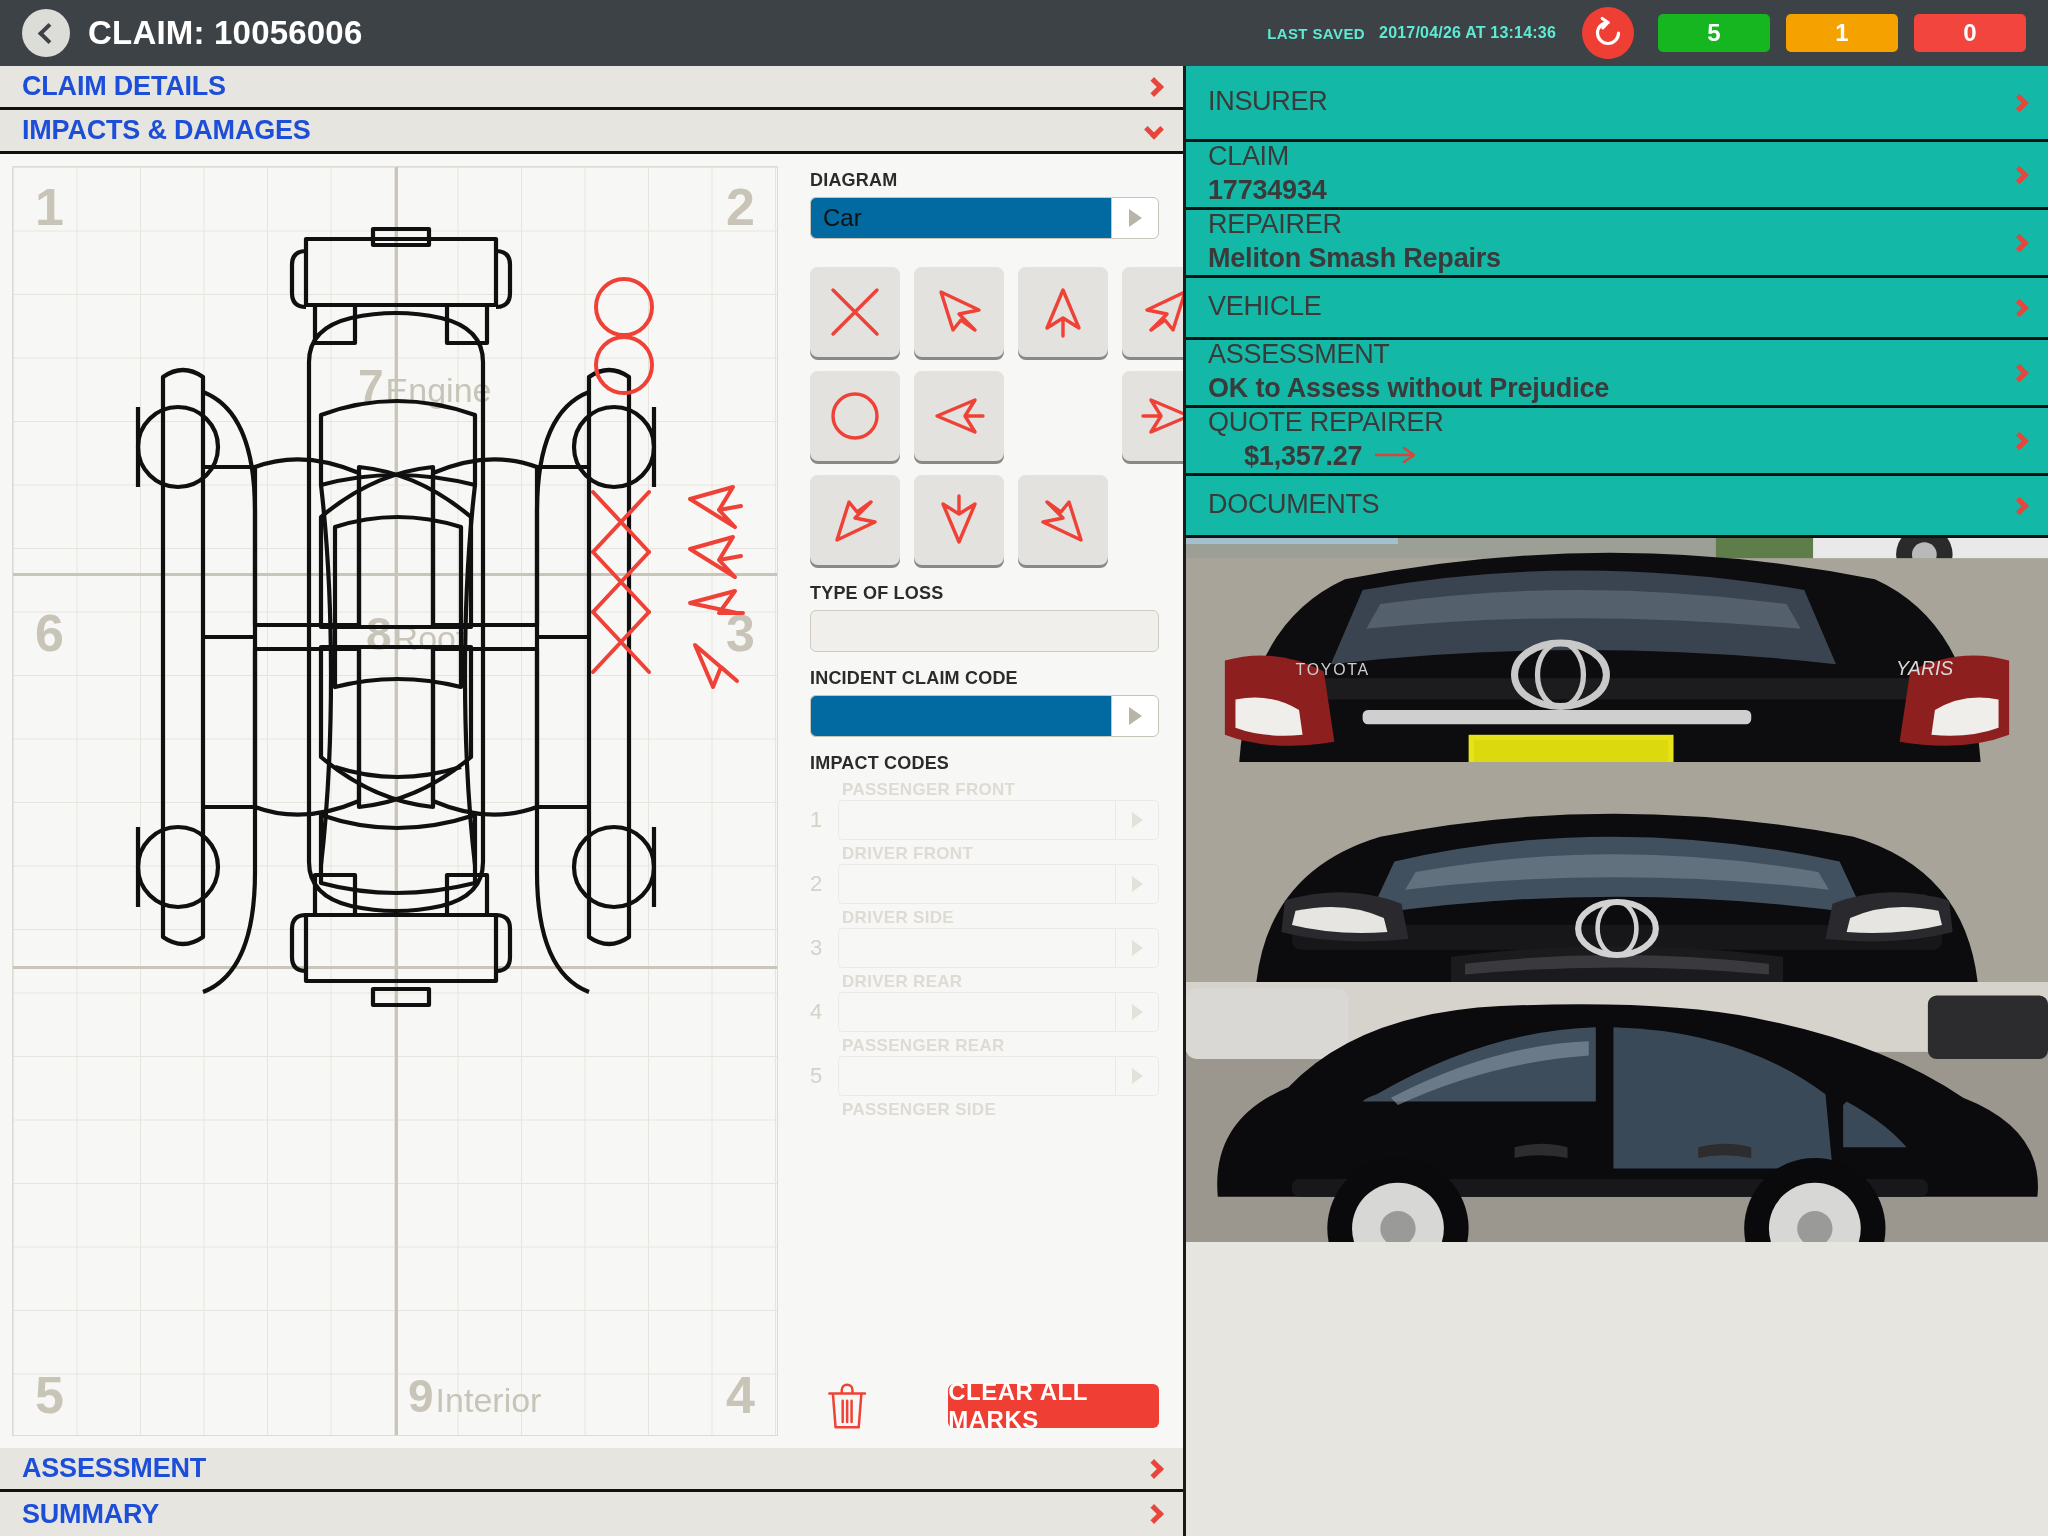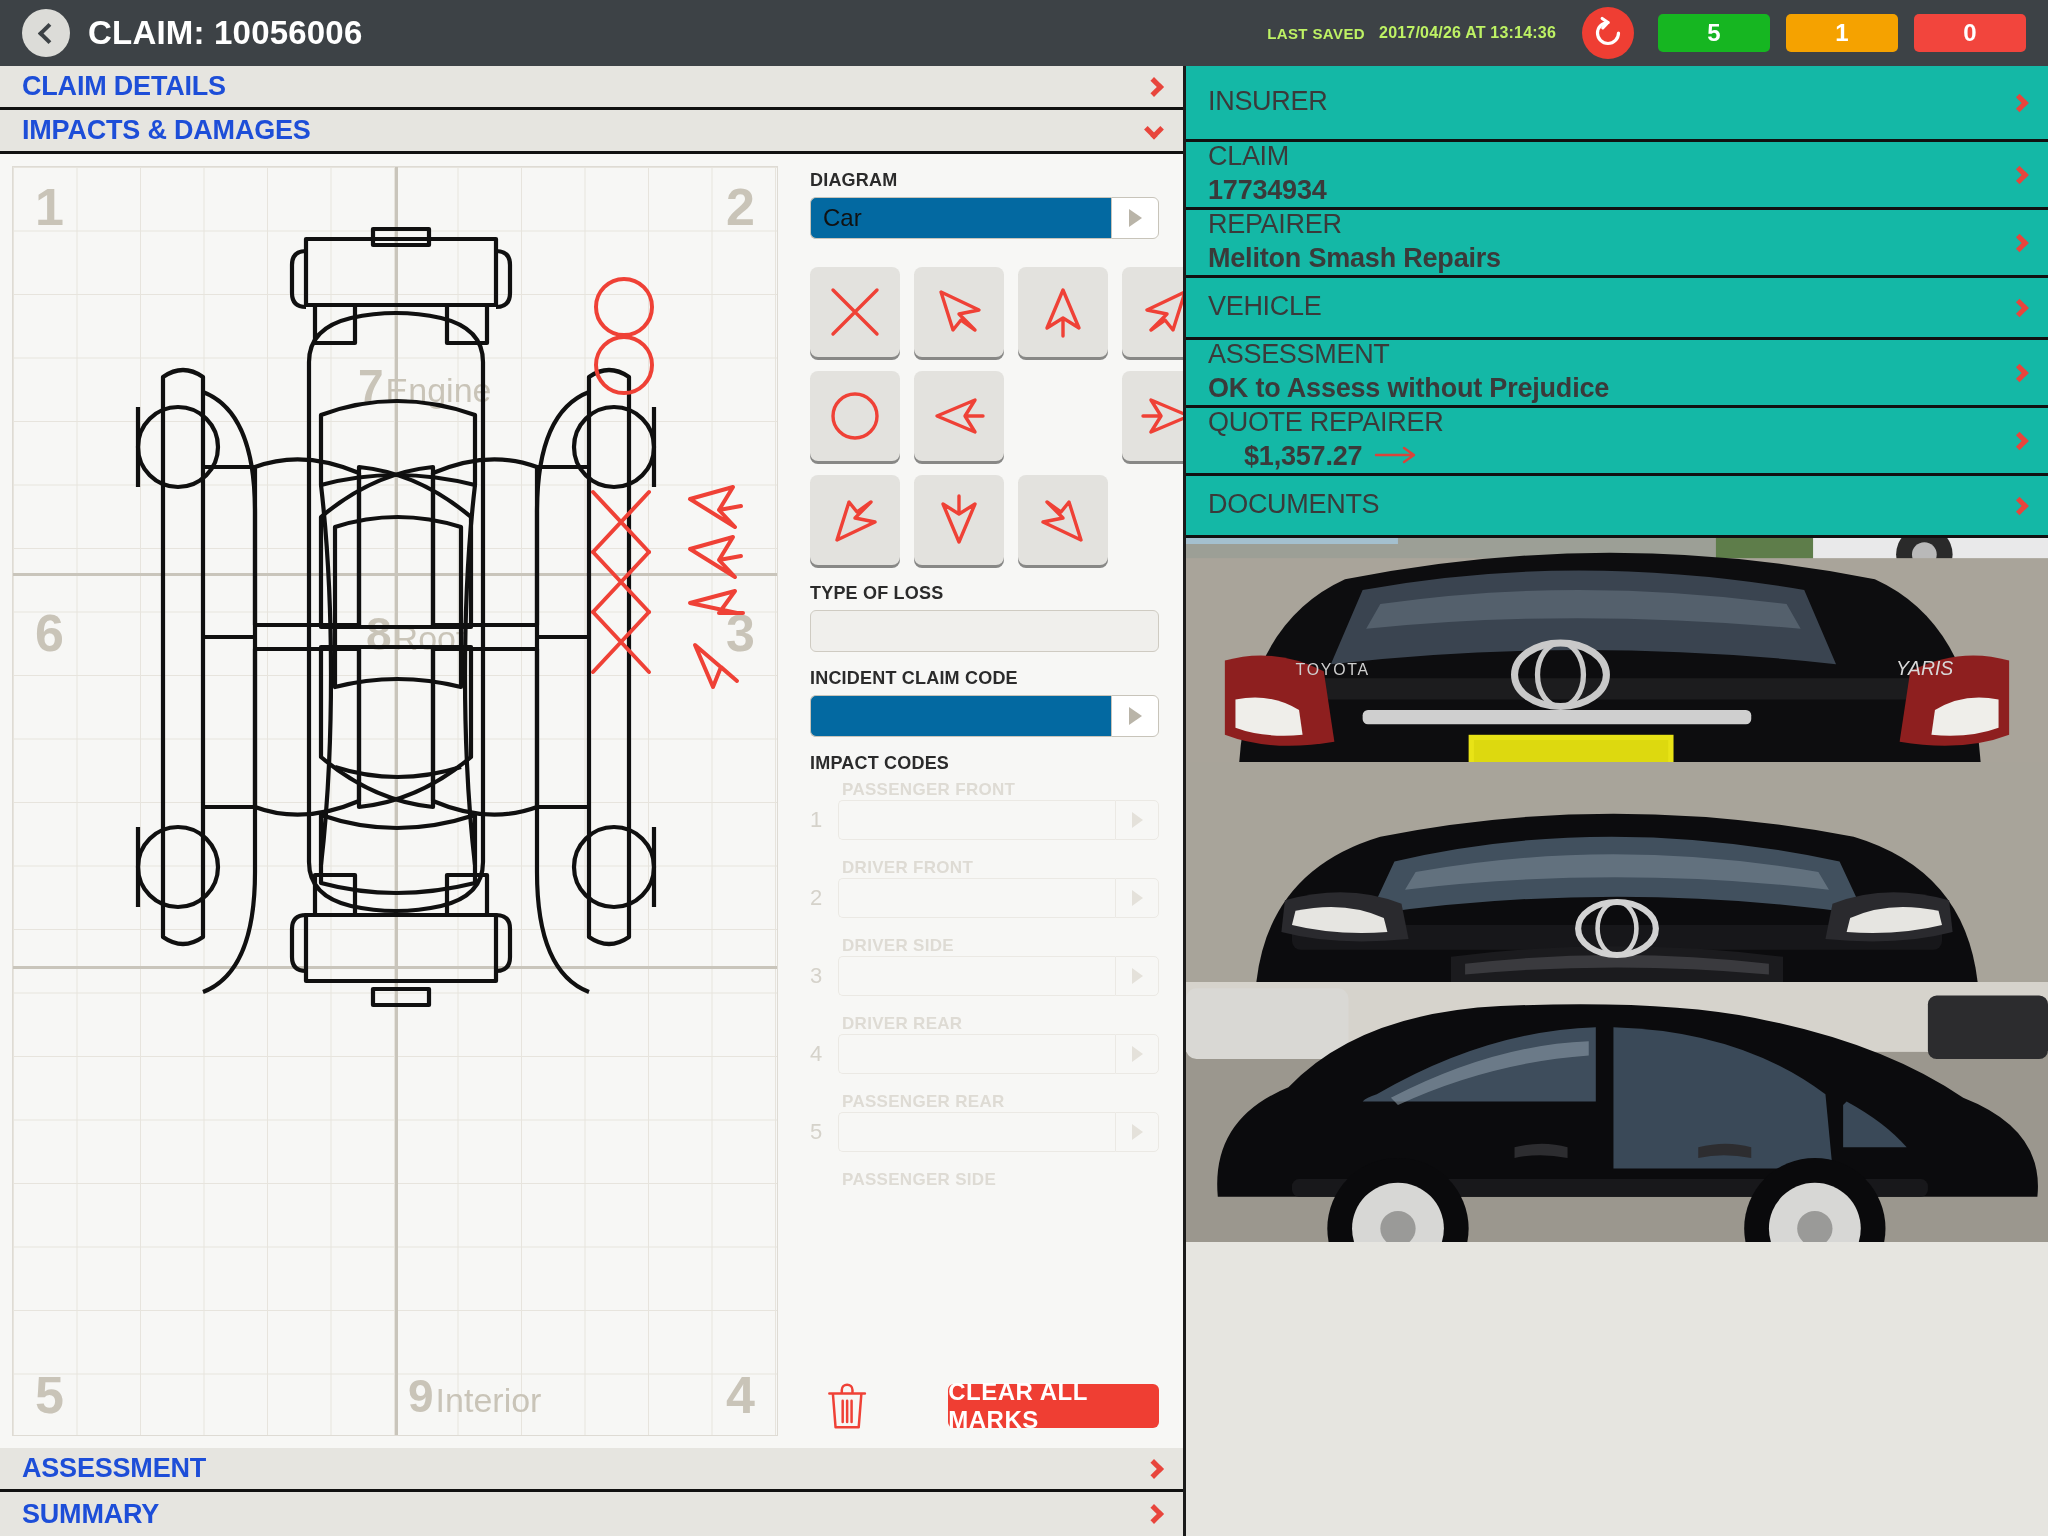--- a/index.html
+++ b/index.html
@@ -22,21 +22,21 @@
     background: #dcdcd8; display: flex; align-items: center; justify-content: center;
     flex: 0 0 48px;
   }
   .back-chev { width: 15px; height: 15px; border-left: 4px solid #3d4246; border-bottom: 4px solid #3d4246;
     transform: rotate(45deg); margin-left: 5px; }
   .claim-title {
     color: #ffffff; font-size: 33px; font-weight: 600; letter-spacing: .2px;
     margin-left: 18px; white-space: nowrap;
   }
   .hdr-spacer { flex: 1 1 auto; }
-  .saved-wrap { display:flex; align-items:center; color:#bef264; white-space:nowrap; margin-right: 26px;}
+  .saved-wrap { display:flex; align-items:center; color:#5eead4; white-space:nowrap; margin-right: 26px;}
   .saved-label { font-size: 15px; font-weight: 700; letter-spacing: .4px; }
   .saved-value { font-size: 16px; font-weight: 700; margin-left: 14px; letter-spacing:.2px;}
   .refresh-btn {
     width: 52px; height: 52px; border-radius: 50%; background: #ef3e33;
     display:flex; align-items:center; justify-content:center; flex:0 0 52px; margin-right: 24px;
   }
   .badges { display:flex; gap: 16px; align-items:center; }
   .badge {
     width: 112px; height: 38px; border-radius: 5px;
     display:flex; align-items:center; justify-content:center;
@@ -108,21 +108,21 @@
   }
   .mark-grid { display:grid; grid-template-columns: repeat(4, 90px); gap: 14px; margin: 12px 0 18px 0; }
   .mark-btn {
     width:90px; height:90px; background:#e3e2de; border-radius:8px;
     box-shadow: 0 3px 0 rgba(0,0,0,.45);
     display:flex; align-items:center; justify-content:center;
   }
   .mark-btn.empty { background: transparent; box-shadow:none; }
 
   .codes-list { overflow:hidden; flex:0 1 auto; }
-  .code-row { margin-bottom: 18px; }
+  .code-row { margin-bottom: 4px; }
   .code-cap { font-size: 17px; font-weight:700; color:#dedbd4; letter-spacing:.3px; margin-left: 32px; }
   .code-line { display:flex; align-items:center; height: 40px; }
   .code-idx { width: 28px; flex:0 0 28px; font-size: 22px; color:#d5d2ca; }
   .code-inp { flex:1 1 auto; height: 40px; border:1px solid #ebe9e4; border-right:none; border-radius:5px 0 0 5px; background:#f7f7f5;}
   .code-arrow { width:44px; flex:0 0 44px; height:40px; border:1px solid #ebe9e4; border-radius:0 5px 5px 0; background:#f7f7f5;
                 display:flex;align-items:center;justify-content:center;}
   .tri-light { width:0;height:0;border-left:11px solid #e4e1da;border-top:8px solid transparent;border-bottom:8px solid transparent;}
 
   .clear-row { display:flex; align-items:center; gap: 78px; padding: 6px 0 14px 14px; margin-top: auto; background:#f7f7f5;}
   .clear-btn {

